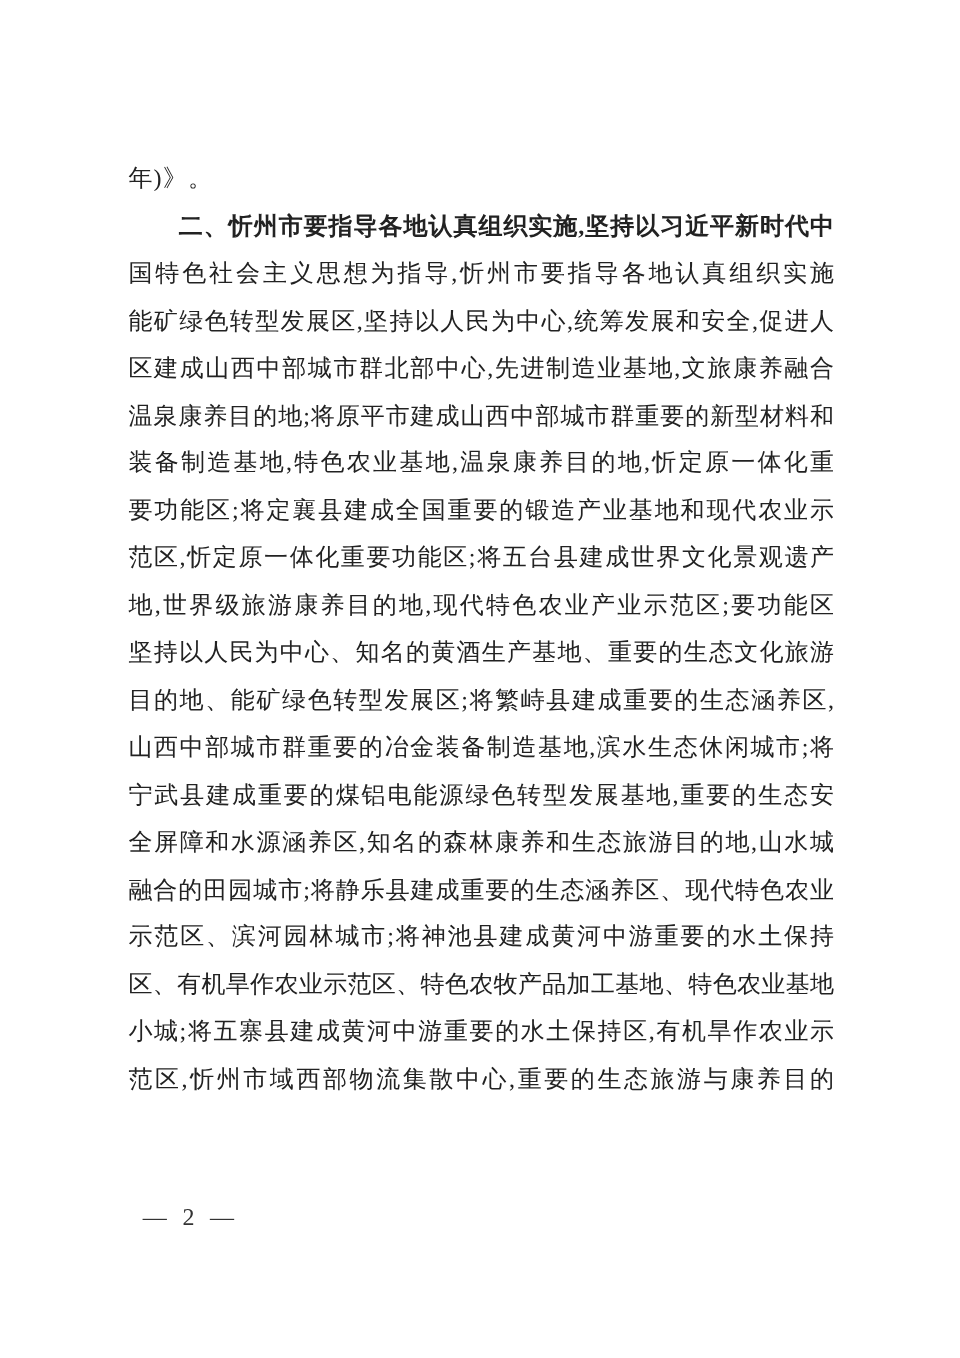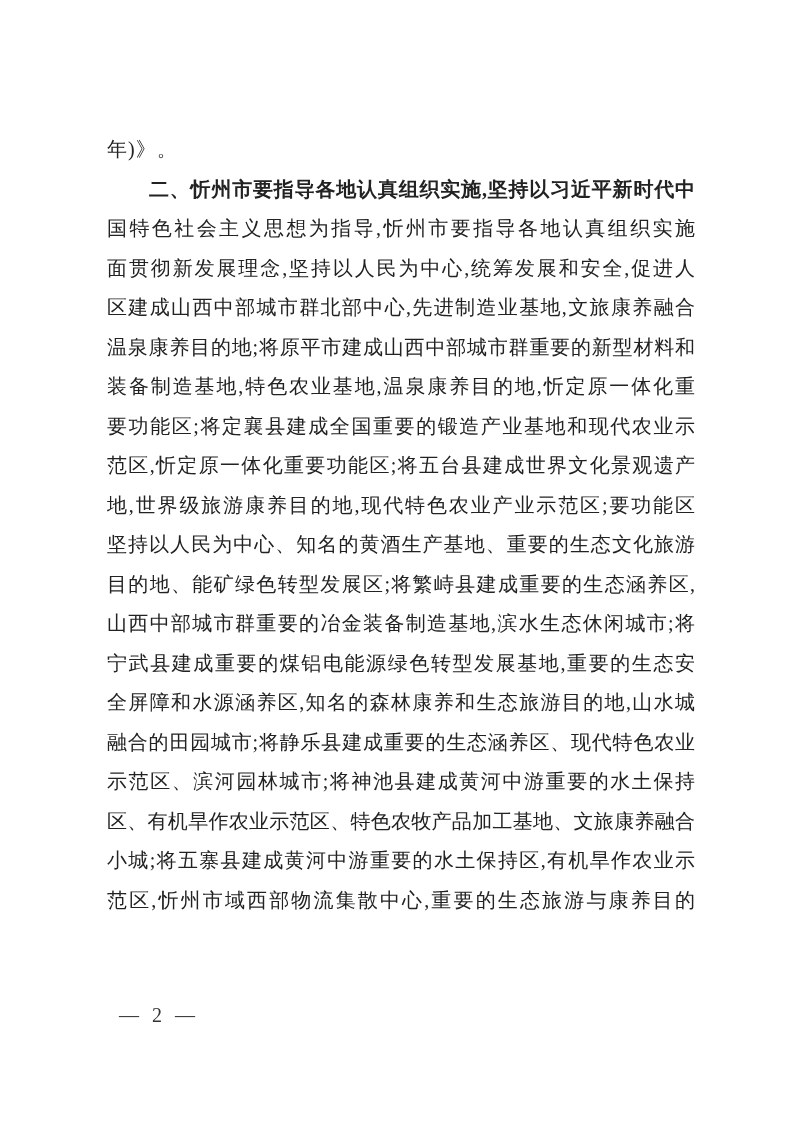--- a/index.html
+++ b/index.html
@@ -51,32 +51,32 @@
   }
 </style>
 </head>
 <body>
 
 <div class="page">
   <div class="doc-body">
       <div class="line">年)》。</div>
       <div class="line justify indent">二、忻州市要指导各地认真组织实施,坚持以习近平新时代中</div>
       <div class="line justify">国特色社会主义思想为指导,忻州市要指导各地认真组织实施</div>
-      <div class="line justify">面贯彻新发展理念,坚持以人民为中心,统筹发展和安全,促进人</div>
+      <div class="line justify">能矿绿色转型发展区,坚持以人民为中心,统筹发展和安全,促进人</div>
       <div class="line justify">区建成山西中部城市群北部中心,先进制造业基地,文旅康养融合</div>
       <div class="line justify">温泉康养目的地;将原平市建成山西中部城市群重要的新型材料和</div>
       <div class="line justify">装备制造基地,特色农业基地,温泉康养目的地,忻定原一体化重</div>
       <div class="line justify">要功能区;将定襄县建成全国重要的锻造产业基地和现代农业示</div>
       <div class="line justify">范区,忻定原一体化重要功能区;将五台县建成世界文化景观遗产</div>
       <div class="line justify">地,世界级旅游康养目的地,现代特色农业产业示范区;要功能区</div>
       <div class="line justify">坚持以人民为中心、知名的黄酒生产基地、重要的生态文化旅游</div>
       <div class="line justify">目的地、能矿绿色转型发展区;将繁峙县建成重要的生态涵养区,</div>
       <div class="line justify">山西中部城市群重要的冶金装备制造基地,滨水生态休闲城市;将</div>
       <div class="line justify">宁武县建成重要的煤铝电能源绿色转型发展基地,重要的生态安</div>
       <div class="line justify">全屏障和水源涵养区,知名的森林康养和生态旅游目的地,山水城</div>
       <div class="line justify">融合的田园城市;将静乐县建成重要的生态涵养区、现代特色农业</div>
       <div class="line justify">示范区、滨河园林城市;将神池县建成黄河中游重要的水土保持</div>
-      <div class="line justify">区、有机旱作农业示范区、特色农牧产品加工基地、文旅康养融合</div>
+      <div class="line justify">区、有机旱作农业示范区、特色农牧产品加工基地、特色农业基地</div>
       <div class="line justify">小城;将五寨县建成黄河中游重要的水土保持区,有机旱作农业示</div>
       <div class="line justify">范区,忻州市域西部物流集散中心,重要的生态旅游与康养目的</div>
     </div>
   <div class="page-footer">— 2 —</div>
 </div>
 
 </body></html>

